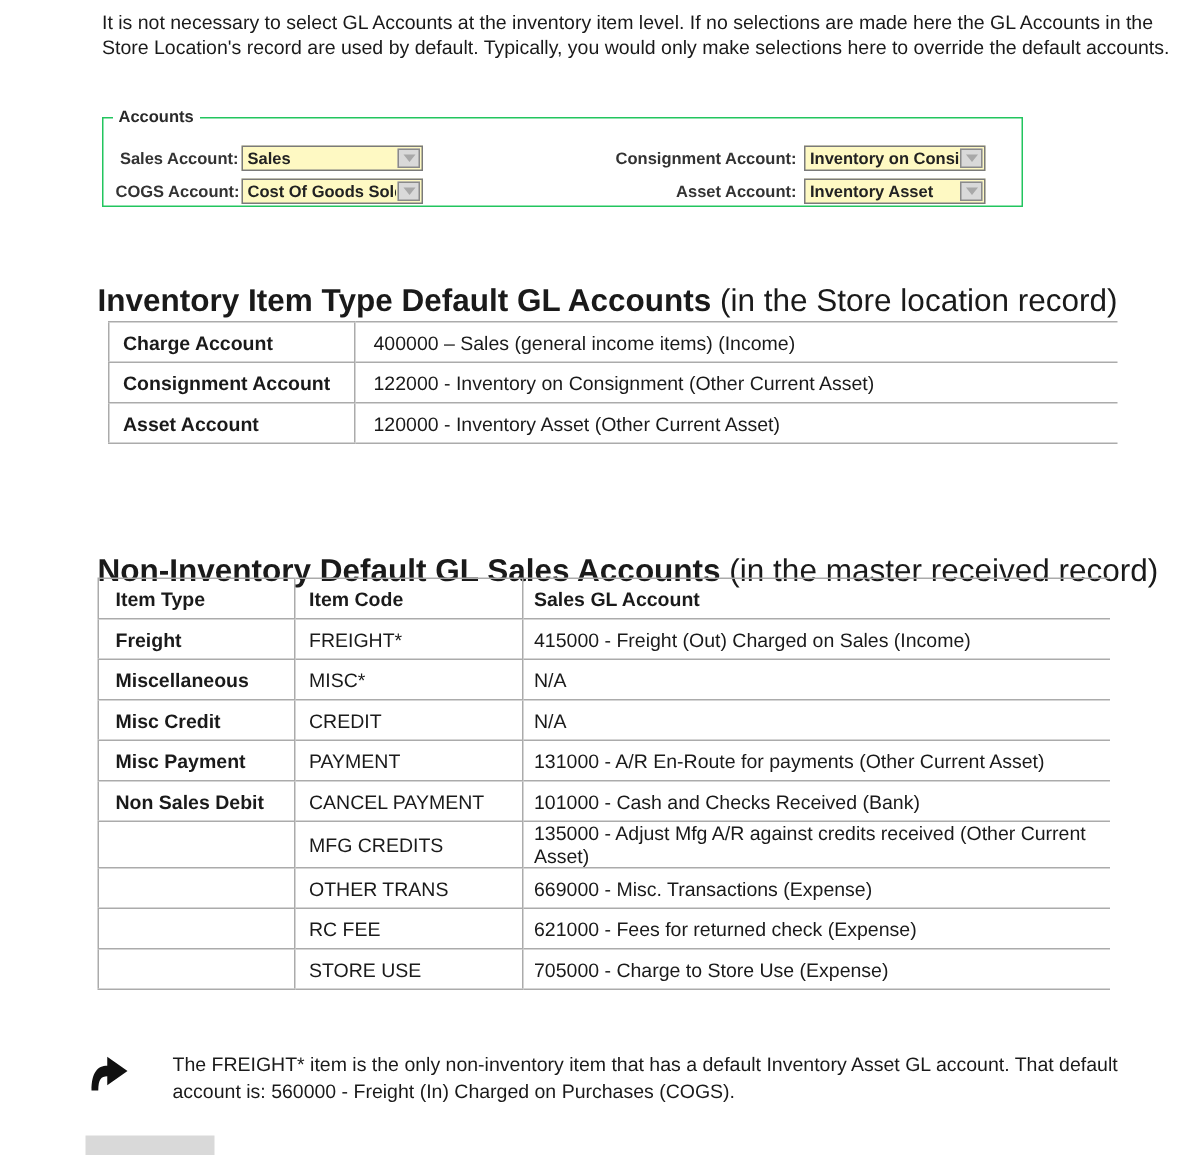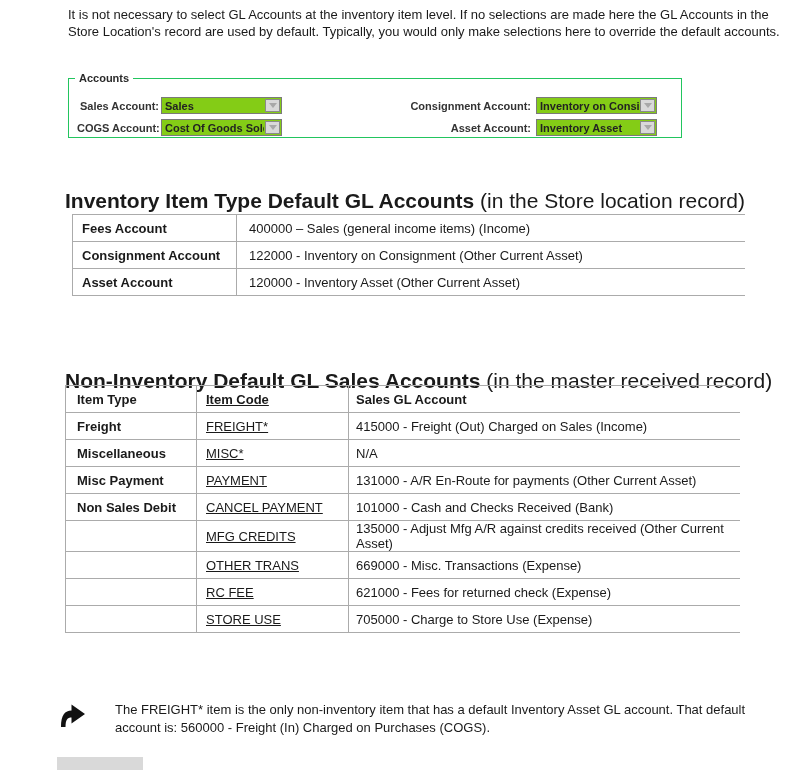--- a/index.html
+++ b/index.html
@@ -22,21 +22,21 @@
     border:1px solid #22c55e;margin:0;padding:0;font-weight:bold;
   }
   .groupbox legend{
     font-size:11px;color:#2a2a2a;margin-left:6px;padding:0 4px;
   }
   .fld-label{
     position:absolute;font-size:11px;color:#333;text-align:right;
     white-space:nowrap;
   }
   .combo{
-    position:absolute;width:121px;height:17px;background:#84cc16;
+    position:absolute;width:121px;height:17px;background:#fef9c3;
     border:1px solid #7a7a7a;box-sizing:border-box;
   }
   .combo .val{
     position:absolute;left:3px;top:1px;right:17px;
     font-size:11px;line-height:14px;color:#222;
     white-space:nowrap;overflow:hidden;
   }
   .combo .btn{
     position:absolute;top:1px;right:1px;bottom:1px;width:15px;
     background:#d9d9d9;border:1px solid #8a8a8a;box-sizing:border-box;
@@ -63,21 +63,21 @@
     border-top:1px solid #ababab;
   }
   table.doc tr:last-child td{border-bottom:1px solid #ababab;}
   table.doc td.sep{border-left:1px solid #ababab;}
   td.b{font-weight:bold;}
   #table1{left:72px;top:214px;width:673px;}
   #table1 td.c1{width:150px;}
   #table1 td.c2{padding-left:12px;}
   #table2{left:65px;top:385px;width:675px;}
   #table2 td.c1{width:115px;padding-left:11px;}
-  #table2 td.c2{width:138px;text-decoration:underline;}
+  #table2 td.c2{width:138px;}
   #table2 td.c3{padding-left:7px;}
   
   .note-icon{position:absolute;left:58px;top:702px;}
   .note-text{
     position:absolute;left:115px;top:701px;width:652px;
     font-size:13px;line-height:17.5px;
   }
   
   .cropped{
     position:absolute;left:57px;top:757px;width:86px;height:13px;
@@ -125,21 +125,21 @@
   </div>
 </fieldset>
 
 <div class="heading" style="top:176px;">
   <span class="hb">Inventory Item Type Default GL Accounts</span><span> (in the Store location record)</span>
 </div>
 
 <table class="doc" id="table1">
   <tbody>
       <tr>
-    <td class="c1 b">Fees Account</td>
+    <td class="c1 b">Charge Account</td>
     <td class="c2 sep">400000 – Sales (general income items) (Income)</td>
   </tr>
   <tr>
     <td class="c1 b">Consignment Account</td>
     <td class="c2 sep">122000 - Inventory on Consignment (Other Current Asset)</td>
   </tr>
   <tr>
     <td class="c1 b">Asset Account</td>
     <td class="c2 sep">120000 - Inventory Asset (Other Current Asset)</td>
   </tr>
@@ -161,20 +161,25 @@
     <td class="c1 b">Freight</td>
     <td class="c2 sep">FREIGHT*</td>
     <td class="c3 sep">415000 - Freight (Out) Charged on Sales (Income)</td>
   </tr>
   <tr>
     <td class="c1 b">Miscellaneous</td>
     <td class="c2 sep">MISC*</td>
     <td class="c3 sep">N/A</td>
   </tr>
   <tr>
+    <td class="c1 b">Misc Credit</td>
+    <td class="c2 sep">CREDIT</td>
+    <td class="c3 sep">N/A</td>
+  </tr>
+  <tr>
     <td class="c1 b">Misc Payment</td>
     <td class="c2 sep">PAYMENT</td>
     <td class="c3 sep">131000 - A/R En-Route for payments (Other Current Asset)</td>
   </tr>
   <tr>
     <td class="c1 b">Non Sales Debit</td>
     <td class="c2 sep">CANCEL PAYMENT</td>
     <td class="c3 sep">101000 - Cash and Checks Received (Bank)</td>
   </tr>
   <tr>

